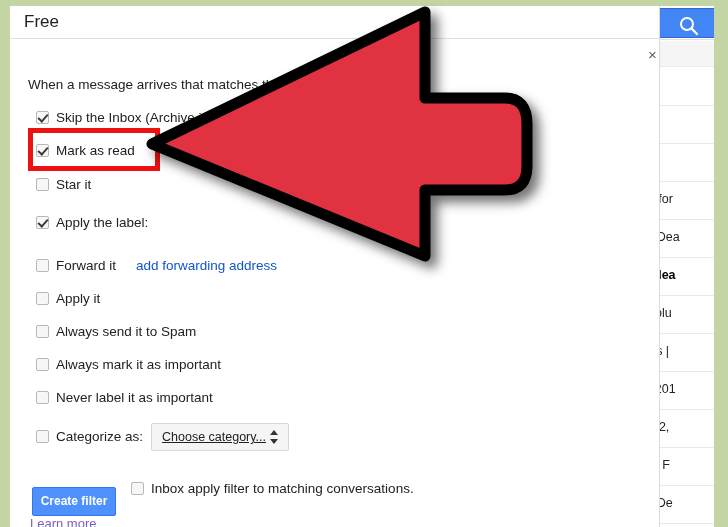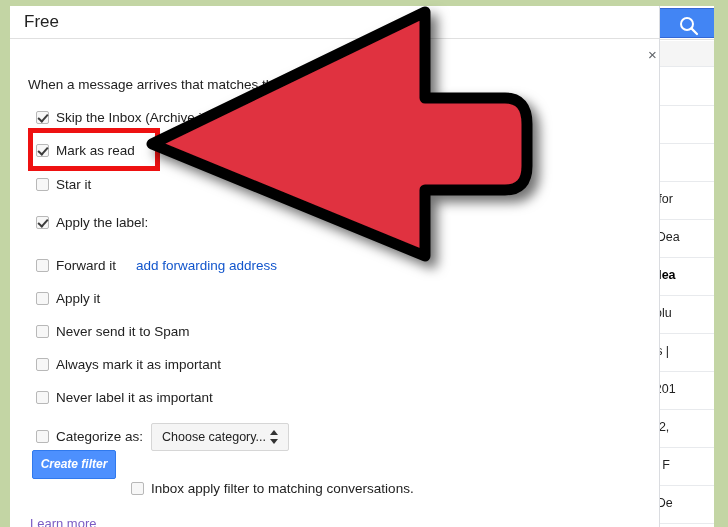--- a/index.html
+++ b/index.html
@@ -231,34 +231,33 @@
     border-left: 4.5px solid transparent;
     border-right: 4.5px solid transparent;
   }
   .sel .arrows::before { top: 0px; border-bottom: 5px solid #333; }
   .sel .arrows::after  { bottom: 0px; border-top: 5px solid #333; }
 
   
   #create-btn {
     position: absolute;
     left: 22px;
-    top: 444px;
+    top: 481px;
     width: 84px;
     height: 29px;
     background: #4d90fe;
     border: 1px solid #3079ed;
     border-radius: 2px;
     color: #ffffff;
     font-size: 12px;
     font-weight: bold;
     text-align: center;
     line-height: 27px;
     box-sizing: border-box;
     cursor: pointer;
-    font-style: italic;
   }
   #also-apply {
     top: 474px;
     left: 121px;
   }
   #learn-more {
     position: absolute;
     left: 20px;
     top: 510px;
     font-size: 13px;
@@ -381,39 +380,39 @@
         <span class="sublink" style="left:100px">add forwarding address</span>
       </div>
 
       <div class="opt" style="top:284px">
         <span class="cb"></span>
         <span class="lbl">Apply it</span>
       </div>
 
       <div class="opt" style="top:317px">
         <span class="cb"></span>
-        <span class="lbl">Never send it to Spam</span>
+        <span class="lbl">Always send it to Spam</span>
       </div>
 
       <div class="opt" style="top:350px">
         <span class="cb"></span>
         <span class="lbl">Always mark it as important</span>
       </div>
 
       <div class="opt" style="top:383px">
         <span class="cb"></span>
         <span class="lbl">Never label it as important</span>
       </div>
 
       <div class="opt" style="top:422px">
         <span class="cb"></span>
         <span class="lbl">Categorize as:</span>
       </div>
       <div class="sel" style="left:141px; top:417px; width:138px; height:28px;">
-        <span class="selval" style="left:10px; font-weight:normal; font-size:12.5px;">Choose category...</span>
+        <span class="selval" style="left:10px; font-weight:normal; font-size:12.5px;text-decoration:underline;">Choose category...</span>
         <span class="arrows"></span>
       </div>
 
       <div id="create-btn">Create filter</div>
 
       <div class="opt" id="also-apply">
         <span class="cb"></span>
         <span class="lbl">Inbox apply filter to matching conversations.</span>
       </div>
 

